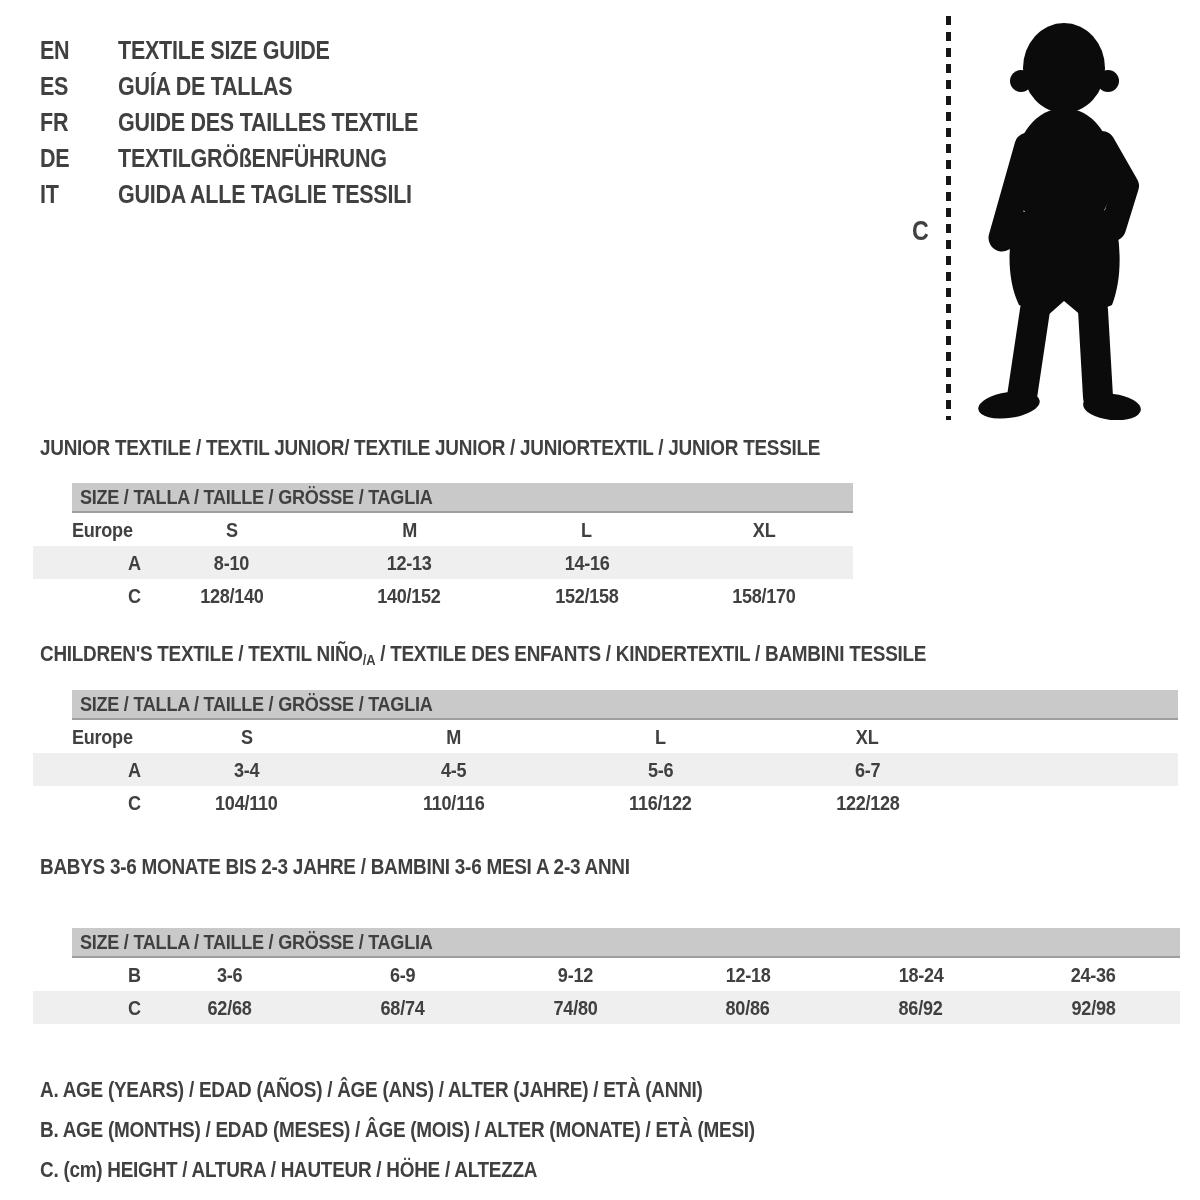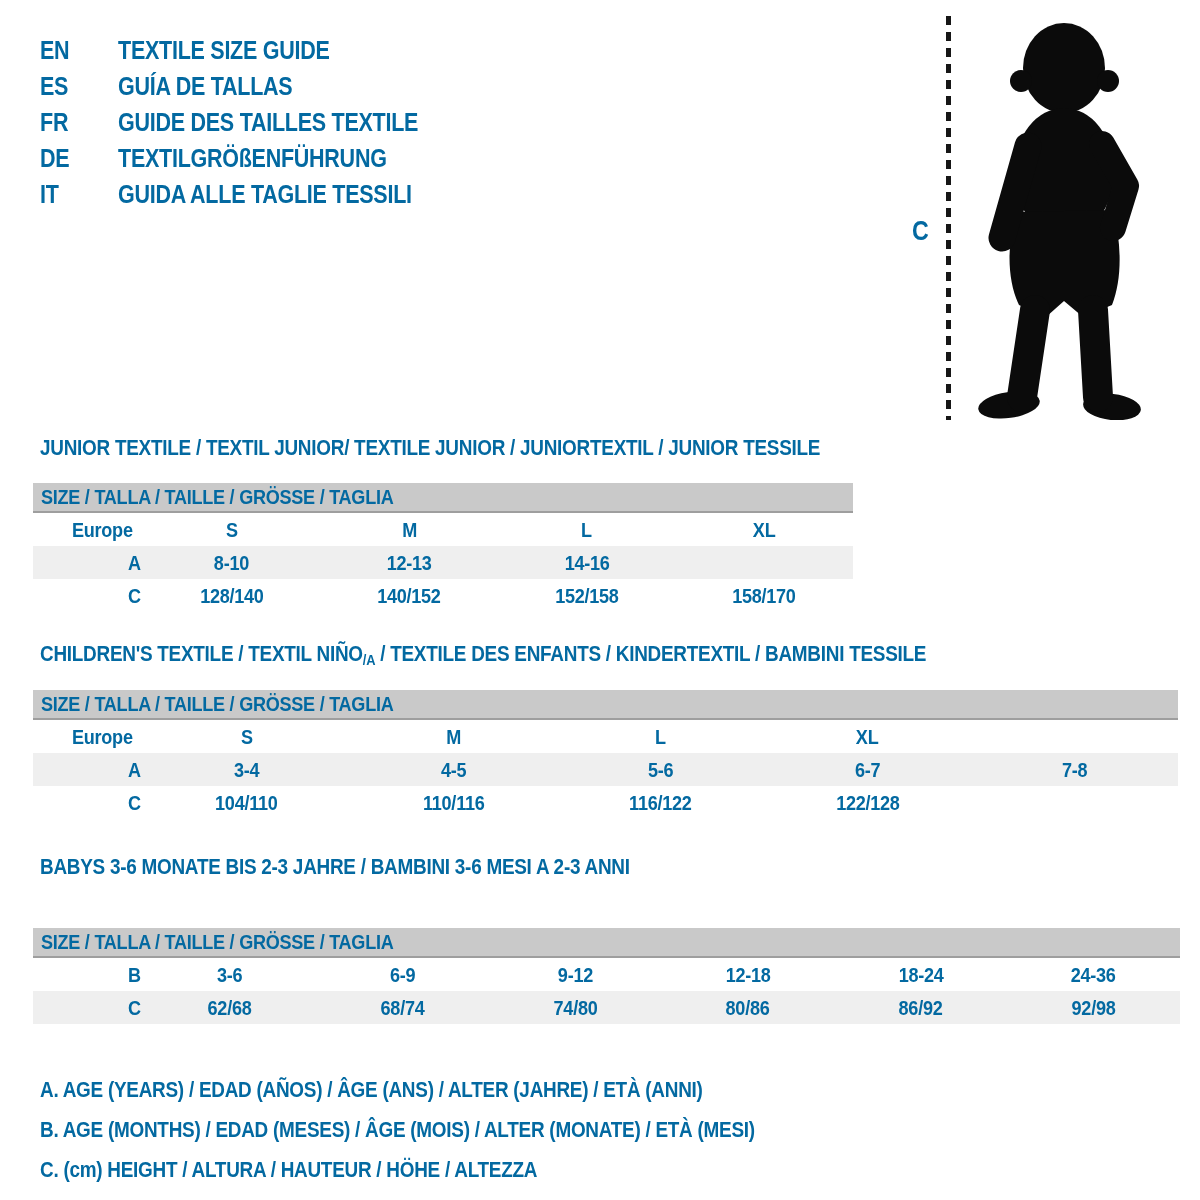--- a/index.html
+++ b/index.html
@@ -1,18 +1,18 @@
 <!DOCTYPE html>
 <html><head>
 <meta charset="utf-8">
 <style>
   html,body{margin:0;padding:0;background:#fff;}
   #canvas{
     position:relative;width:1200px;height:1200px;background:#ffffff;
-    font-family:"Liberation Sans",sans-serif;font-weight:bold;color:#0369a1;
+    font-family:"Liberation Sans",sans-serif;font-weight:bold;color:#404040;
     overflow:hidden;
   }
   
   .cx{display:inline-block;white-space:nowrap;letter-spacing:-0.3px;transform:scaleX(0.86);}
   .cx-l{transform-origin:0 50%;}
   .cx-c{transform-origin:50% 50%;}
 
   
   .lang-block{position:absolute;left:40px;top:32px;}
   .lang-row{display:flex;height:36px;line-height:36px;font-size:25px;}
@@ -25,21 +25,21 @@
   .figure-svg{position:absolute;left:962px;top:14px;}
 
   
   .section-title{position:absolute;left:40px;font-size:22px;line-height:24px;}
   .two-line{line-height:34px;}
   .sub{font-size:15px;vertical-align:-4px;}
 
   
   .stable{position:absolute;left:33px;}
   .size-bar{height:30px;line-height:28px;background:#c9c9c9;border-bottom:2px solid #9e9e9e;
-    padding-left:8px;font-size:21px;box-sizing:border-box;}
+    padding-left:8px;font-size:21px;box-sizing:border-box;margin-left:39px;}
   .trow{display:grid;height:33px;line-height:33px;font-size:21px;}
   .cols4{grid-template-columns:110px 1fr 1fr 1fr 1fr;}
   .cols5{grid-template-columns:110px 1fr 1fr 1fr 1fr 1fr;}
   .cols6{grid-template-columns:110px 1fr 1fr 1fr 1fr 1fr 1fr;}
   .shaded{background:#efefef;}
   .cell{text-align:center;}
   .cell.label{text-align:right;padding-left:7px;}
 
   
   .legend{position:absolute;left:40px;top:1070px;font-size:22px;}
@@ -136,21 +136,20 @@
       <div class="cell"><span class="cx cx-c">M</span></div>
       <div class="cell"><span class="cx cx-c">L</span></div>
       <div class="cell"><span class="cx cx-c">XL</span></div>
     </div>
     <div class="trow cols5 shaded">
       <div class="cell label"><span class="cx cx-l">A</span></div>
       <div class="cell"><span class="cx cx-c">3-4</span></div>
       <div class="cell"><span class="cx cx-c">4-5</span></div>
       <div class="cell"><span class="cx cx-c">5-6</span></div>
       <div class="cell"><span class="cx cx-c">6-7</span></div>
-      <div class="cell"><span class="cx cx-c">7-8</span></div>
     </div>
     <div class="trow cols5">
       <div class="cell label"><span class="cx cx-l">C</span></div>
       <div class="cell"><span class="cx cx-c">104/110</span></div>
       <div class="cell"><span class="cx cx-c">110/116</span></div>
       <div class="cell"><span class="cx cx-c">116/122</span></div>
       <div class="cell"><span class="cx cx-c">122/128</span></div>
     </div>
   </div>
 

